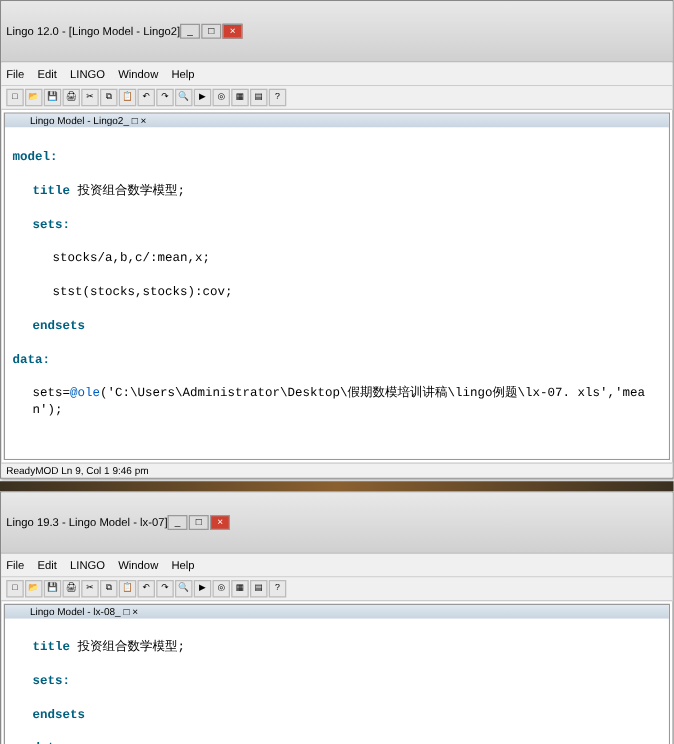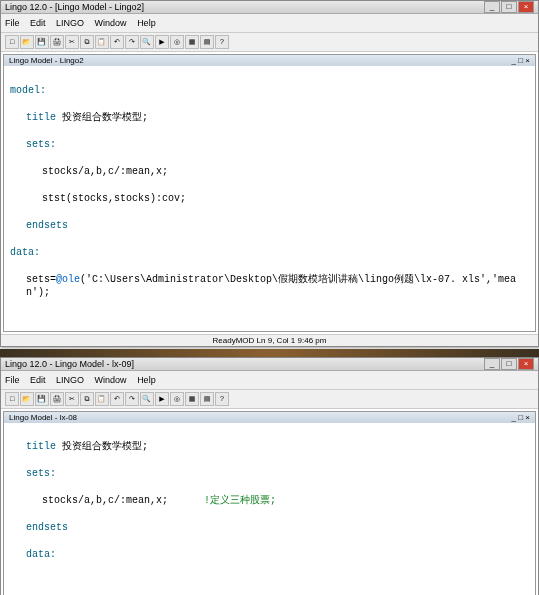--- a/index.html
+++ b/index.html
@@ -1,32 +1,32 @@
 <!DOCTYPE html>
 <html><head>
 <meta charset="utf-8">
 <style>
 *{margin:0;padding:0;box-sizing:border-box}
 body{font-family:"Microsoft YaHei",SimSun,Arial,sans-serif;font-size:10px;background:#f0f0f0;width:539px}
 .win{border:1px solid #888;background:#fff;margin-bottom:2px;box-shadow:1px 1px 2px rgba(0,0,0,0.3)}
-.titlebar{background:linear-gradient(#e8e8e8,#d0d0d0);padding:0 4px;font-size:9px;display:flex;justify-content:space-between;align-items:center;border-bottom:1px solid #aaa}
+.titlebar{background:linear-gradient(#e8e8e8,#d0d0d0);padding:18px 4px;font-size:9px;display:flex;justify-content:flex-start;align-items:center;border-bottom:1px solid #aaa}
 .titlebar-btns{display:flex;gap:1px}
 .tbtn{width:16px;height:12px;background:#ddd;border:1px solid #999;font-size:8px;text-align:center;line-height:10px;cursor:pointer}
 .tbtn.close{background:#d04030;color:#fff}
 .menubar{background:#f0f0f0;padding:4px 4px;font-size:9px;border-bottom:1px solid #ccc}
 .menubar span{margin-right:8px;cursor:pointer}
 .toolbar{background:#f0f0f0;padding:2px 4px;border-bottom:1px solid #ccc;display:flex;gap:1px}
 .tool{width:14px;height:14px;background:#e8e8e8;border:1px solid #bbb;font-size:7px;text-align:center;line-height:12px}
 .inner{border:1px solid #999;margin:2px}
-.inner-title{background:linear-gradient(#e0e8f0,#c8d4e0);padding:1px 5px;font-size:8px;display:flex;justify-content:space-between}
+.inner-title{background:linear-gradient(#e0e8f0,#c8d4e0);padding:1px 20px;font-size:8px;display:flex;}
 .code{padding:4px 6px;font-family:"Courier New",SimSun,monospace;font-size:10px;line-height:1.35;background:#fff;white-space:pre-wrap;word-break:break-all}
-.kw{color:#006080;font-weight:normal}
+.kw{color:#006080;font-weight:bold}
 .fn{color:#0060c0}
 .cm{color:#108020}
-.status{background:#f0f0f0;border-top:1px solid #ccc;padding:1px 4px;font-size:8px;display:flex;justify-content:center}
+.status{background:#f0f0f0;border-top:1px solid #ccc;padding:1px 4px;font-size:8px;display:flex;justify-content:flex-start}
 .i1{padding-left:16px}
 .i2{padding-left:32px}
 .sep{height:8px;background:linear-gradient(90deg,#3a3020,#8a6030,#3a3020)}
 </style>
 </head>
 <body>
 
 <div class="win">
  <div class="titlebar">
   <span>Lingo 12.0 - [Lingo Model - Lingo2]</span>
@@ -79,21 +79,21 @@
  <div class="status">
   <span>Ready</span>
   <span>MOD   Ln 9, Col 1   9:46 pm</span>
  </div>
 </div>
 
 <div class="sep"></div>
 
 <div class="win">
  <div class="titlebar">
-  <span>Lingo 12.0 - Lingo Model - lx-09]</span>
+  <span>Lingo 19.3 - Lingo Model - lx-07]</span>
   <div class="titlebar-btns">
    <div class="tbtn">_</div>
    <div class="tbtn">□</div>
    <div class="tbtn close">×</div>
   </div>
  </div>
  <div class="menubar">
   <span>File</span>
   <span>Edit</span>
   <span>LINGO</span>
@@ -118,21 +118,20 @@
   <div class="tool">?</div>
  </div>
  <div class="inner">
   <div class="inner-title">
    <span>Lingo Model - lx-08</span>
    <span>_ □ ×</span>
   </div>
   <div class="code">
 <div class="i1"><span class="kw">title</span> <span>投资组合数学模型;</span></div>
 <div class="i1"><span class="kw">sets:</span></div>
-<div class="i2"><span>stocks/a,b,c/:mean,x;</span>      <span class="cm">!定义三种股票;</span></div>
 <div class="i1"><span class="kw">endsets</span></div>
 <div class="i1"><span class="kw">data:</span></div>
 
 
 
 
 
 
 
 

